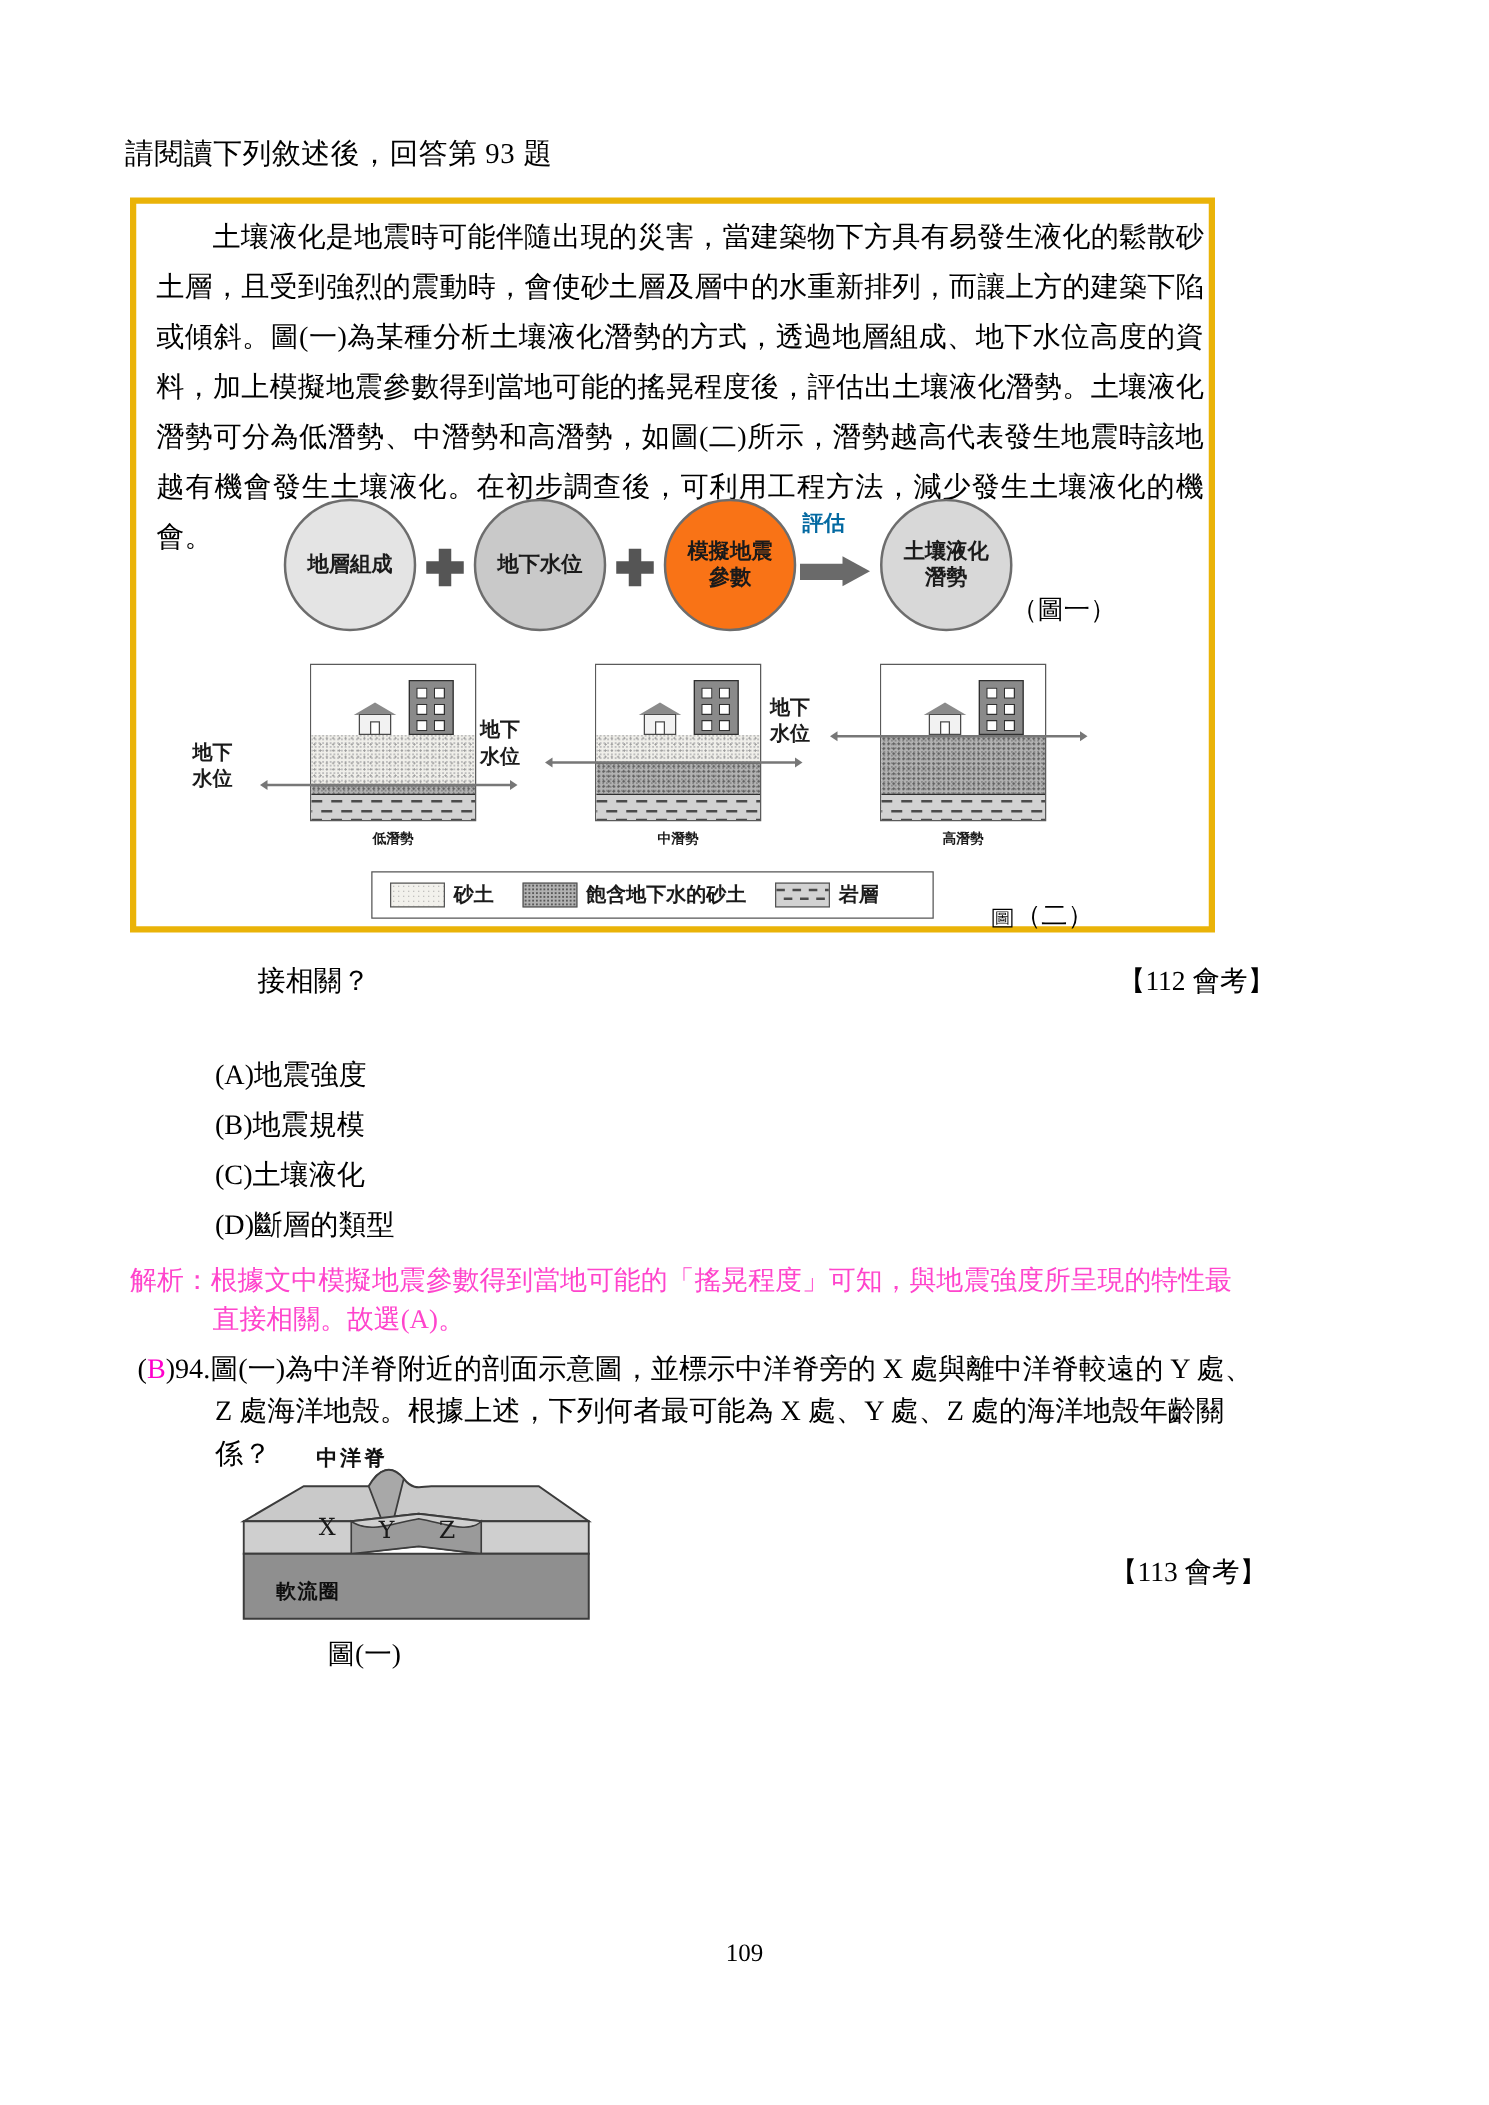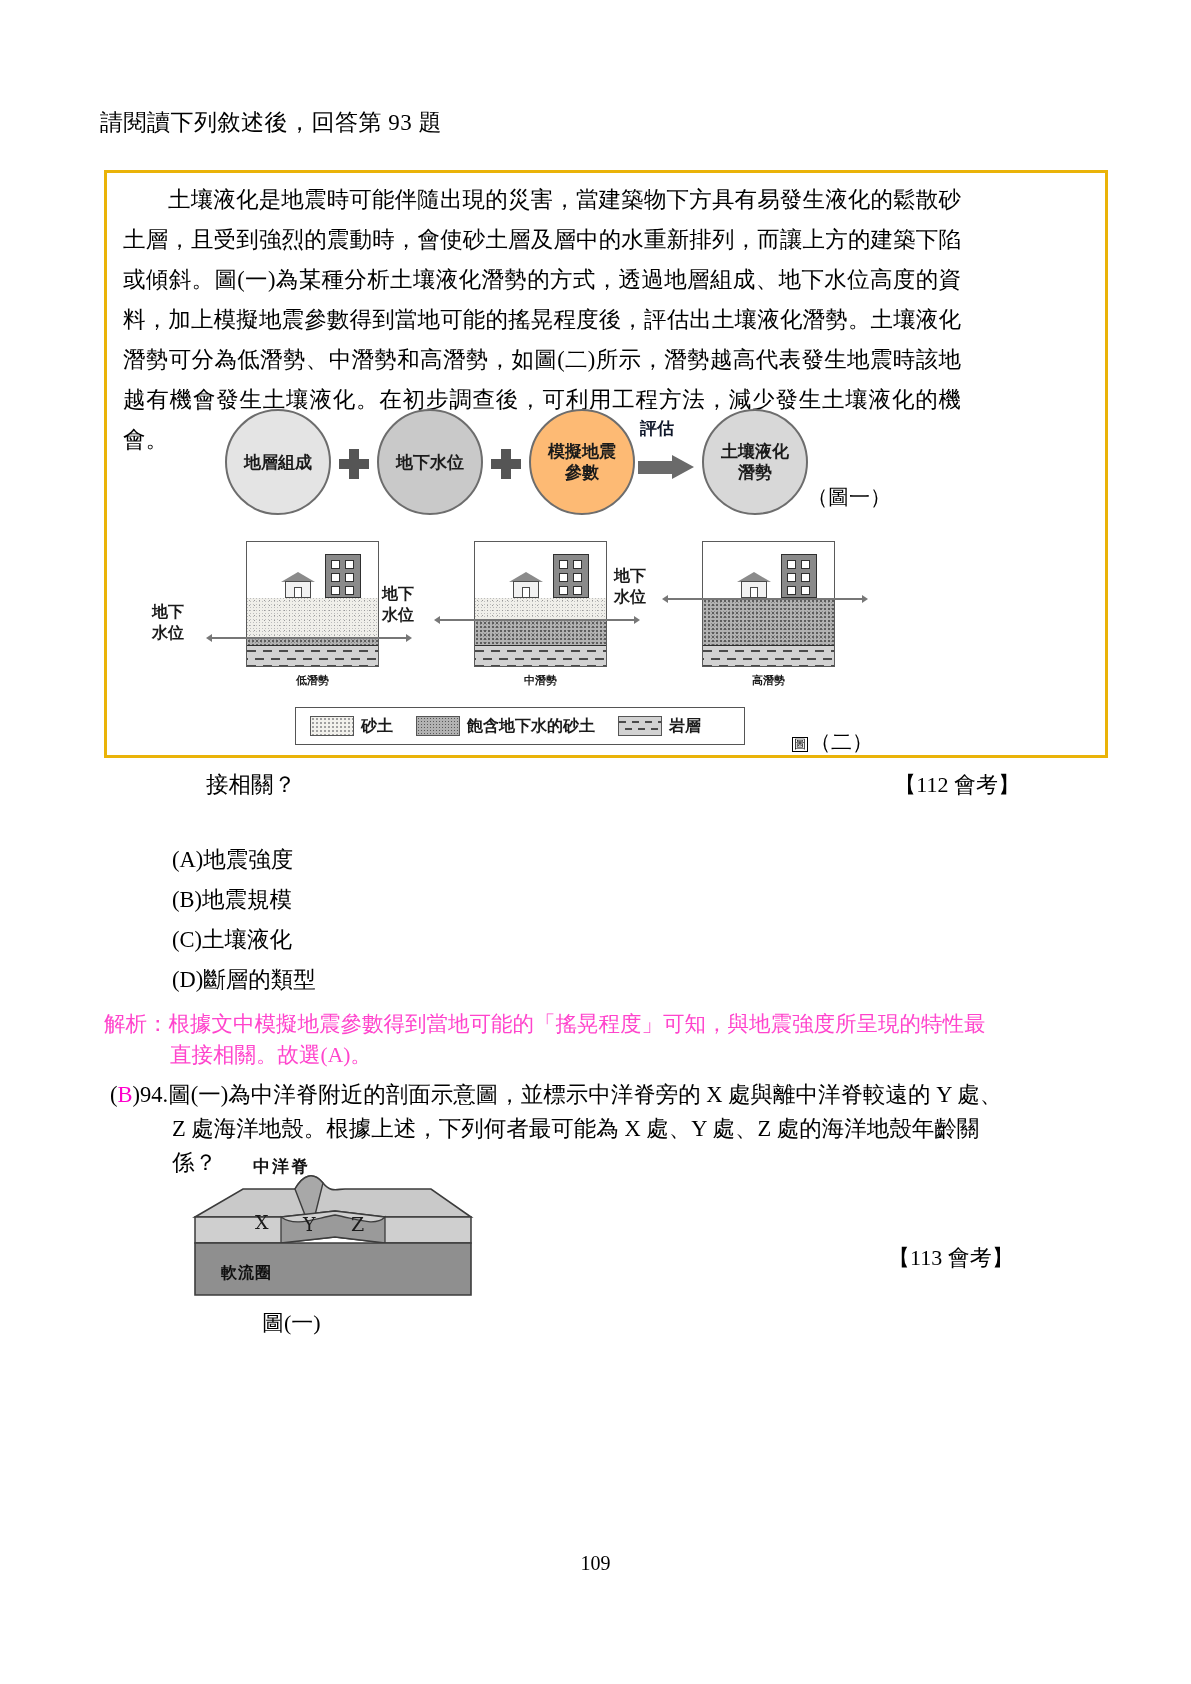--- a/index.html
+++ b/index.html
@@ -30,26 +30,25 @@
     font-size: 23px;
     letter-spacing: 0.5px;
     white-space: nowrap;
   }
 
   
   .passage-box {
     position: absolute;
     left: 104px;
     top: 158px;
-    width: 1004px;
+    width: 868px;
     height: 588px;
-    border: 3px solid #eab308;
+    border: 5px solid #eab308;
     box-sizing: border-box;
     background: #fff;
-    margin-top: 12px;
   }
   .passage-text {
     position: absolute;
     left: 16px;
     top: 7px;
     width: 838px;
     font-size: 22.5px;
     line-height: 40px;
     text-align: justify;
     text-justify: inter-ideograph;
@@ -77,21 +76,21 @@
     justify-content: center;
     text-align: center;
     font-family: "DejaVu Sans", "Liberation Sans", sans-serif;
     font-weight: bold;
     font-size: 17px;
     line-height: 21px;
     color: #1a1a1a;
   }
   .c1 { left: 106px; top: 4px;  width: 106px; height: 106px; background: #e4e4e4; }
   .c2 { left: 258px; top: 4px;  width: 106px; height: 106px; background: #c9c9c9; }
-  .c3 { left: 410px; top: 4px;  width: 106px; height: 106px; background: #fdba74; }
+  .c3 { left: 410px; top: 4px;  width: 106px; height: 106px; background: #f97316; }
   .c4 { left: 583px; top: 4px;  width: 106px; height: 106px; background: #d8d8d8; }
 
   .plus {
     position: absolute;
     width: 30px; height: 30px;
     top: 44px;
     color: #555;
   }
   .plus::before, .plus::after {
     content: "";
@@ -109,21 +108,21 @@
     top: 12px;
     width: 62px;
     height: 90px;
   }
   .arrow-label {
     position: absolute;
     left: 2px; top: 0;
     font-family: "DejaVu Sans", "Liberation Sans", sans-serif;
     font-weight: bold;
     font-size: 17px;
-    color: #0f172a;
+    color: #0369a1;
   }
   .arrow-shape {
     position: absolute;
     left: 0; top: 38px;
     width: 56px; height: 24px;
   }
   .arrow-shape .bar {
     position: absolute;
     left: 0; top: 6px;
     width: 36px; height: 13px;

